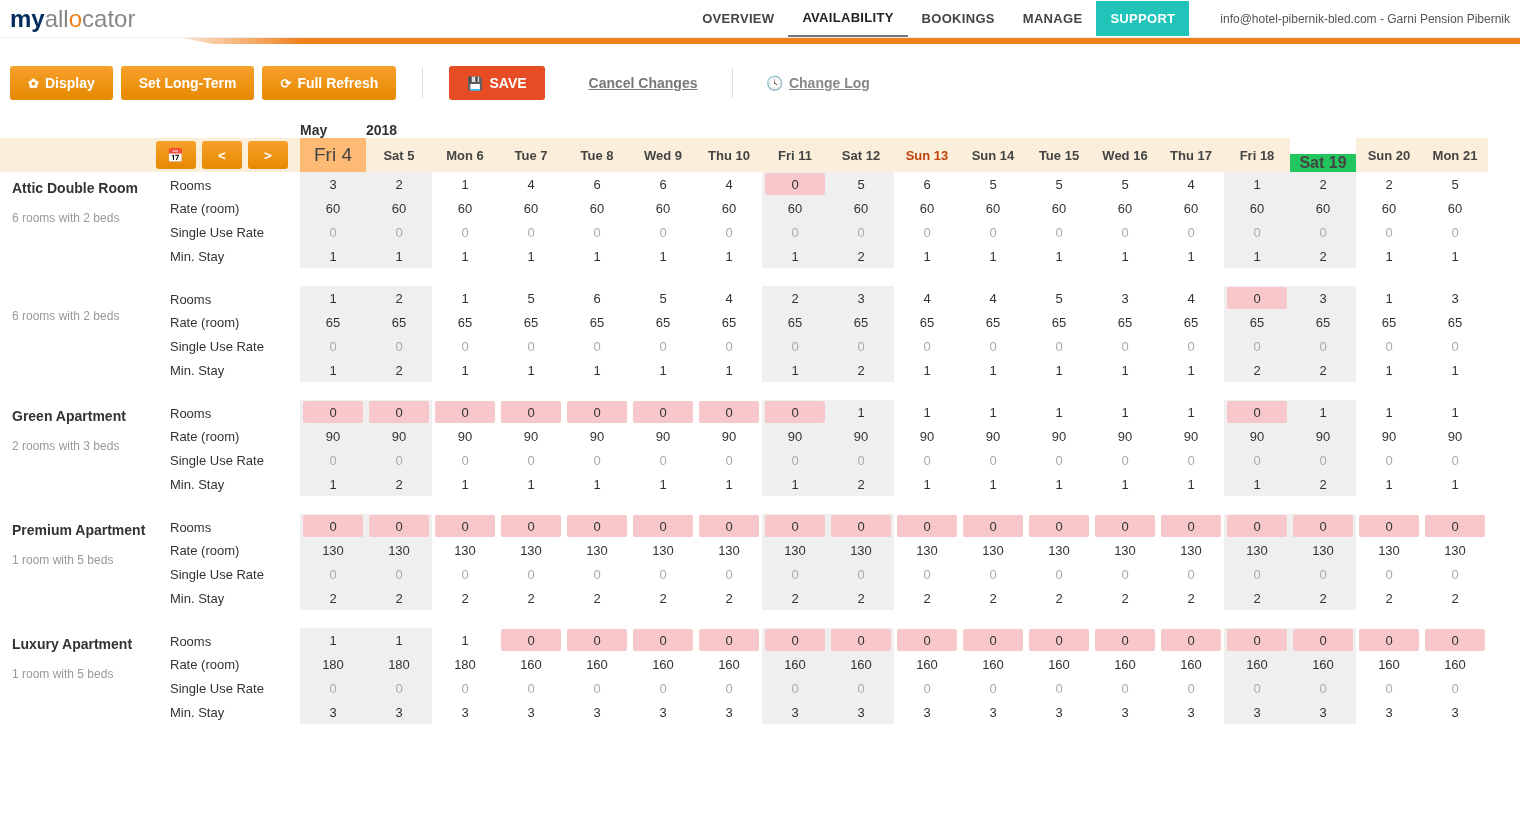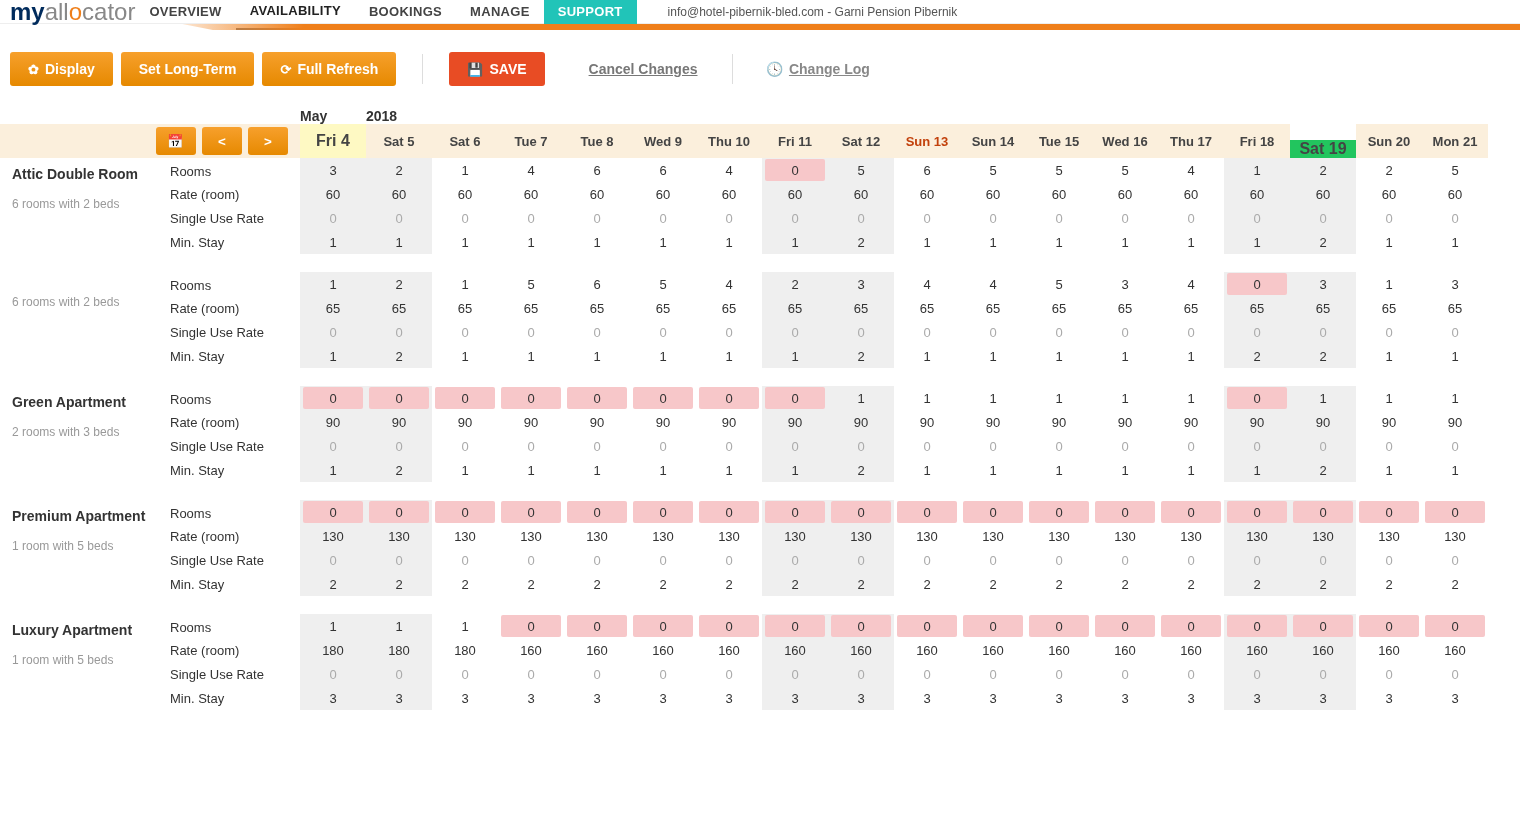--- a/index.html
+++ b/index.html
@@ -1,19 +1,19 @@
 <!DOCTYPE html>
 <html><head>
 <meta charset="utf-8">
 <style>
 * { box-sizing: border-box; margin: 0; padding: 0; }
 body { font-family: "Segoe UI", Arial, sans-serif; font-size: 14px; color: #333; background: #fff; }
 
 
-.top-header { display: flex; align-items: center; height: 24px; padding: 0 10px 0 0; border-bottom: 1px solid #eee; }
+.top-header { display: flex; align-items: center; justify-content: space-between; height: 38px; padding: 0 10px 0 0; border-bottom: 1px solid #eee; }
 .logo { display: flex; align-items: baseline; font-size: 24px; padding-left: 10px; }
 .logo .my { color: #002b5c; font-weight: 700; }
 .logo .allo { color: #888; font-weight: 300; }
 .logo .c { color: #ef7f1a; font-weight: 300; }
 .logo .ator { color: #888; font-weight: 300; }
 .top-nav { display: flex; align-items: center; gap: 0; }
 .top-nav .nav-item { padding: 10px 14px; font-size: 13px; font-weight: 600; color: #444; cursor: pointer; letter-spacing: 0.3px; }
 .top-nav .nav-item.active { color: #222; border-bottom: 2px solid #777; }
 .top-nav .nav-item.support { background: #21c4b8; color: #fff; }
 .user-info { font-size: 12px; color: #555; padding-left: 14px; white-space: nowrap; margin-left: 17px; }
@@ -119,23 +119,23 @@
         </button>
       <button class="cal-btn">
           <span>&lt;</span>
         </button>
       <button class="cal-btn">
           <span>&gt;</span>
         </button>
     </div>
     
   </div>
-<div style="background: #fef9c3; display: flex; align-items: center; justify-content: center; font-weight: 700; font-size: 16px; color: rgb(68, 68, 68);">Fri 4</div>
+<div style="background: #fdba74; display: flex; align-items: center; justify-content: center; font-weight: 400; font-size: 19px; color: rgb(68, 68, 68);">Fri 4</div>
     <div style="background: rgb(251, 239, 220); display: flex; align-items: center; justify-content: center; font-weight: 700; font-size: 13px; color: rgb(68, 68, 68);">Sat 5</div>
-    <div style="background: rgb(251, 239, 220); display: flex; align-items: center; justify-content: center; font-weight: 700; font-size: 13px; color: rgb(68, 68, 68);">Sat 6</div>
+    <div style="background: rgb(251, 239, 220); display: flex; align-items: center; justify-content: center; font-weight: 700; font-size: 13px; color: rgb(68, 68, 68);">Mon 6</div>
     <div style="background: rgb(251, 239, 220); display: flex; align-items: center; justify-content: center; font-weight: 700; font-size: 13px; color: rgb(68, 68, 68);">Tue 7</div>
     <div style="background: rgb(251, 239, 220); display: flex; align-items: center; justify-content: center; font-weight: 700; font-size: 13px; color: rgb(68, 68, 68);">Tue 8</div>
     <div style="background: rgb(251, 239, 220); display: flex; align-items: center; justify-content: center; font-weight: 700; font-size: 13px; color: rgb(68, 68, 68);">Wed 9</div>
     <div style="background: rgb(251, 239, 220); display: flex; align-items: center; justify-content: center; font-weight: 700; font-size: 13px; color: rgb(68, 68, 68);">Thu 10</div>
     <div style="background: rgb(251, 239, 220); display: flex; align-items: center; justify-content: center; font-weight: 700; font-size: 13px; color: rgb(68, 68, 68);">Fri 11</div>
     <div style="background: rgb(251, 239, 220); display: flex; align-items: center; justify-content: center; font-weight: 700; font-size: 13px; color: rgb(68, 68, 68);">Sat 12</div>
     <div style="background: rgb(251, 239, 220); display: flex; align-items: center; justify-content: center; font-weight: 700; font-size: 13px; color: #c2410c;">Sun 13</div>
     <div style="background: rgb(251, 239, 220); display: flex; align-items: center; justify-content: center; font-weight: 700; font-size: 13px; color: rgb(68, 68, 68);">Sun 14</div>
     <div style="background: rgb(251, 239, 220); display: flex; align-items: center; justify-content: center; font-weight: 700; font-size: 13px; color: rgb(68, 68, 68);">Tue 15</div>
     <div style="background: rgb(251, 239, 220); display: flex; align-items: center; justify-content: center; font-weight: 700; font-size: 13px; color: rgb(68, 68, 68);">Wed 16</div>

